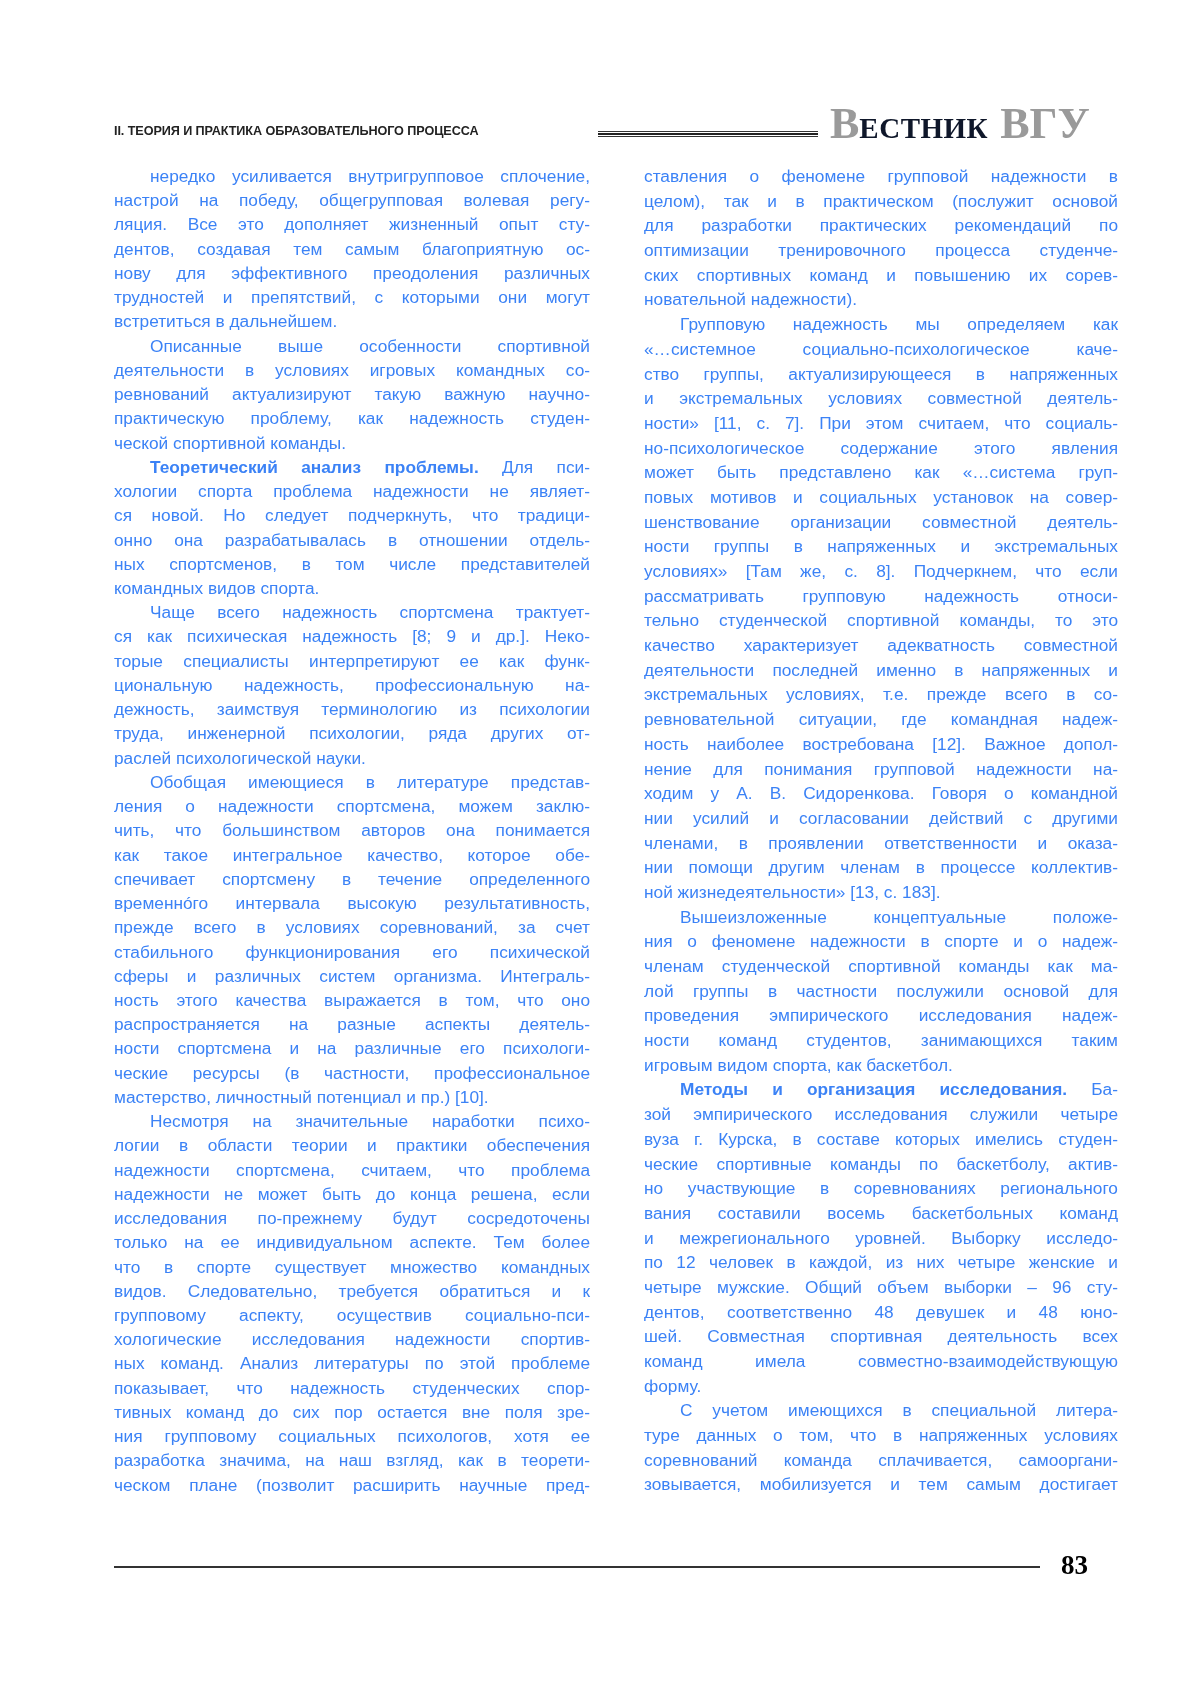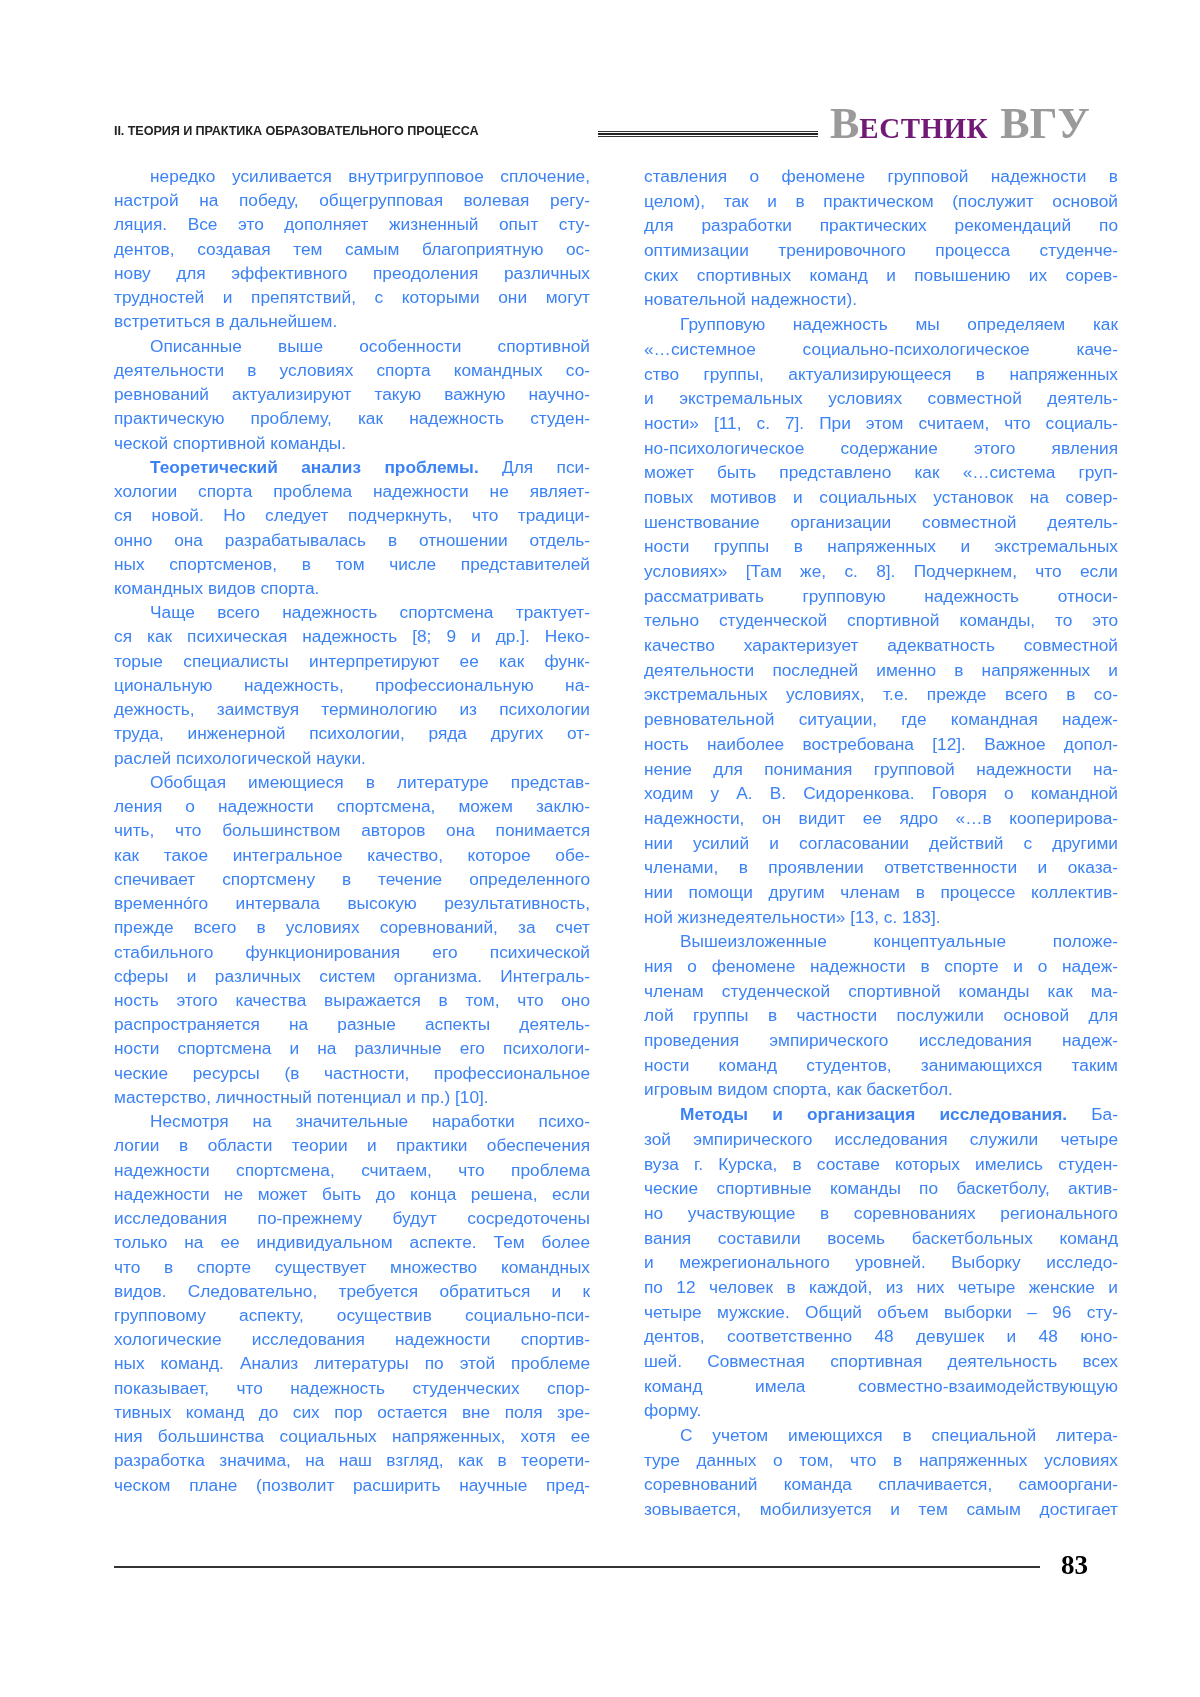--- a/index.html
+++ b/index.html
@@ -12,21 +12,21 @@
          transform: scaleX(0.93); transform-origin: left center; }
   .triple-rule { position: absolute; left: 484px; top: 27px; width: 220px; height: 7px; }
   .triple-rule .r1 { position: absolute; left: 0; right: 0; top: 0; height: 1px; background: #333; }
   .triple-rule .r2 { position: absolute; left: 0; right: 0; top: 2px; height: 2px; background: #222; }
   .triple-rule .r3 { position: absolute; left: 0; right: 0; top: 5px; height: 1px; background: #333; }
 
   .journal-logo { position: absolute; left: 716px; top: 0; height: 40px; white-space: nowrap;
          font-family: "Liberation Serif", serif; font-weight: bold; }
   .logo-big { font-size: 44px; color: #9a9a9a; line-height: 40px; vertical-align: baseline;
          display: inline-block; transform: scaleY(1.0); }
-  .logo-small { font-size: 29px; color: #701a75; letter-spacing: 0.5px; line-height: 40px; }
+  .logo-small { font-size: 29px; color: #0f172a; letter-spacing: 0.5px; line-height: 40px; }
   .logo-gap { display: inline-block; width: 12px; }
 
   .column { position: absolute; top: 164px; font-size: 17.3px; color: #3b82f6; }
   .col-left { left: 114px; width: 476px; }
   .col-right { left: 644px; width: 474px; }
   .col-left .line { height: 24.24px; line-height: 24.24px; }
   .col-right .line { height: 24.7px; line-height: 24.7px; }
   .line { display: block; white-space: nowrap; overflow: visible; text-align: justify;
           text-align-last: justify; }
   .line.last { text-align-last: left; }
@@ -58,21 +58,21 @@
         <span class="line first">нередко усиливается внутригрупповое сплочение,</span>
         <span class="line">настрой на победу, общегрупповая волевая регу-</span>
         <span class="line">ляция. Все это дополняет жизненный опыт сту-</span>
         <span class="line">дентов, создавая тем самым благоприятную ос-</span>
         <span class="line">нову для эффективного преодоления различных</span>
         <span class="line">трудностей и препятствий, с которыми они могут</span>
         <span class="line last">встретиться в дальнейшем.</span>
       </div>
       <div>
         <span class="line first">Описанные выше особенности спортивной</span>
-        <span class="line">деятельности в условиях спорта командных со-</span>
+        <span class="line">деятельности в условиях игровых командных со-</span>
         <span class="line">ревнований актуализируют такую важную научно-</span>
         <span class="line">практическую проблему, как надежность студен-</span>
         <span class="line last">ческой спортивной команды.</span>
       </div>
       <div>
         <span class="line first"><span class="bold-lead">Теоретический анализ проблемы.</span><span> Для пси-</span></span>
         <span class="line">хологии спорта проблема надежности не являет-</span>
         <span class="line">ся новой. Но следует подчеркнуть, что традици-</span>
         <span class="line">онно она разрабатывалась в отношении отдель-</span>
         <span class="line">ных спортсменов, в том числе представителей</span>
@@ -110,21 +110,21 @@
         <span class="line">надежности не может быть до конца решена, если</span>
         <span class="line">исследования по-прежнему будут сосредоточены</span>
         <span class="line">только на ее индивидуальном аспекте. Тем более</span>
         <span class="line">что в спорте существует множество командных</span>
         <span class="line">видов. Следовательно, требуется обратиться и к</span>
         <span class="line">групповому аспекту, осуществив социально-пси-</span>
         <span class="line">хологические исследования надежности спортив-</span>
         <span class="line">ных команд. Анализ литературы по этой проблеме</span>
         <span class="line">показывает, что надежность студенческих спор-</span>
         <span class="line">тивных команд до сих пор остается вне поля зре-</span>
-        <span class="line">ния большинства социальных напряженных, хотя ее</span>
+        <span class="line">ния групповому социальных психологов, хотя ее</span>
         <span class="line">разработка значима, на наш взгляд, как в теорети-</span>
         <span class="line">ческом плане (позволит расширить научные пред-</span>
       </div>
     </div>
   <div class="column col-right">
       <div>
         <span class="line">ставления о феномене групповой надежности в</span>
         <span class="line">целом), так и в практическом (послужит основой</span>
         <span class="line">для разработки практических рекомендаций по</span>
         <span class="line">оптимизации тренировочного процесса студенче-</span>
@@ -145,21 +145,20 @@
         <span class="line">условиях» [Там же, с. 8]. Подчеркнем, что если</span>
         <span class="line">рассматривать групповую надежность относи-</span>
         <span class="line">тельно студенческой спортивной команды, то это</span>
         <span class="line">качество характеризует адекватность совместной</span>
         <span class="line">деятельности последней именно в напряженных и</span>
         <span class="line">экстремальных условиях, т.е. прежде всего в со-</span>
         <span class="line">ревновательной ситуации, где командная надеж-</span>
         <span class="line">ность наиболее востребована [12]. Важное допол-</span>
         <span class="line">нение для понимания групповой надежности на-</span>
         <span class="line">ходим у А. В. Сидоренкова. Говоря о командной</span>
-        <span class="line">надежности, он видит ее ядро «…в кооперирова-</span>
         <span class="line">нии усилий и согласовании действий с другими</span>
         <span class="line">членами, в проявлении ответственности и оказа-</span>
         <span class="line">нии помощи другим членам в процессе коллектив-</span>
         <span class="line last">ной жизнедеятельности» [13, с. 183].</span>
       </div>
       <div>
         <span class="line first">Вышеизложенные концептуальные положе-</span>
         <span class="line">ния о феномене надежности в спорте и о надеж-</span>
         <span class="line">членам студенческой спортивной команды как ма-</span>
         <span class="line">лой группы в частности послужили основой для</span>

